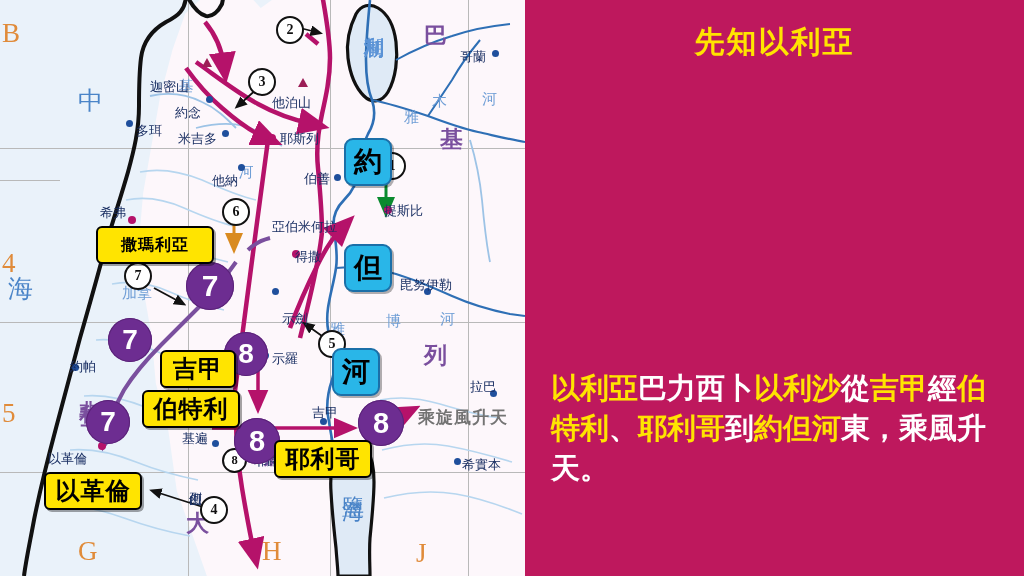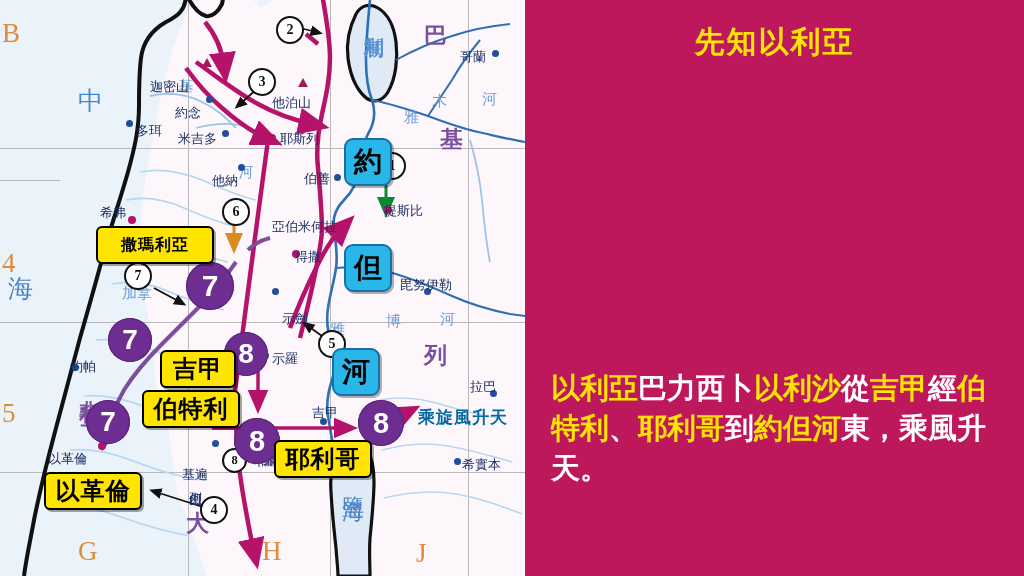--- a/index.html
+++ b/index.html
@@ -334,21 +334,21 @@
     <div class="dot" style="left:424px;top:288px;"></div>
     <div class="place sm" style="left:400px;top:276px;">毘努伊勒</div>
 
     <div class="dot" style="left:490px;top:390px;"></div>
     <div class="place sm" style="left:470px;top:378px;">拉巴</div>
 
     <div class="dot" style="left:454px;top:458px;"></div>
     <div class="place sm" style="left:462px;top:456px;">希實本</div>
 
     <div class="dot" style="left:212px;top:440px;"></div>
-    <div class="place sm" style="left:182px;top:430px;margin-top:36px;">基遍</div>
+    <div class="place sm" style="left:182px;top:430px;">基遍</div>
 
     <div class="dot" style="left:320px;top:418px;"></div>
     <div class="place sm" style="left:312px;top:404px;">吉甲</div>
 
     <div class="dot" style="left:244px;top:448px;"></div>
     <div class="place sm" style="left:254px;top:452px;">耶路撒冷</div>
 
     <div class="dot red" style="left:98px;top:442px;"></div>
     <div class="place sm" style="left:48px;top:450px;">以革倫</div>
 
@@ -363,21 +363,21 @@
     <div class="cnum" style="left:200px;top:496px;">4</div>
     <div class="cnum" style="left:378px;top:152px;">1</div>
 
     <div class="pnum" style="left:186px;top:262px;width:48px;height:48px;font-size:30px;">7</div>
     <div class="pnum" style="left:108px;top:318px;width:44px;height:44px;font-size:28px;">7</div>
     <div class="pnum" style="left:86px;top:400px;width:44px;height:44px;font-size:28px;">7</div>
     <div class="pnum" style="left:224px;top:332px;width:44px;height:44px;font-size:28px;">8</div>
     <div class="pnum" style="left:234px;top:418px;width:46px;height:46px;font-size:29px;">8</div>
     <div class="pnum" style="left:358px;top:400px;width:46px;height:46px;font-size:29px;">8</div>
 
-    <div class="place" style="left:418px;top:406px;font-size:17px;font-weight:700;color:#0369a1;letter-spacing:1px;">乘旋風升天</div>
+    <div class="place" style="left:418px;top:406px;font-size:17px;font-weight:700;color:#737373;letter-spacing:1px;">乘旋風升天</div>
 
     <div class="ybox" style="left:96px;top:226px;width:114px;height:34px;font-size:16px;text-align:right;">撒瑪利亞</div>
     <div class="ybox" style="left:160px;top:350px;width:72px;height:34px;font-size:24px;">吉甲</div>
     <div class="ybox" style="left:142px;top:390px;width:94px;height:34px;font-size:24px;">伯特利</div>
     <div class="ybox" style="left:274px;top:440px;width:94px;height:34px;font-size:24px;">耶利哥</div>
     <div class="ybox" style="left:44px;top:472px;width:94px;height:34px;font-size:24px;">以革倫</div>
 
     <div class="cbox" style="left:344px;top:138px;width:44px;height:44px;font-size:28px;">約</div>
     <div class="cbox" style="left:344px;top:244px;width:44px;height:44px;font-size:28px;">但</div>
     <div class="cbox" style="left:332px;top:348px;width:44px;height:44px;font-size:28px;">河</div>

